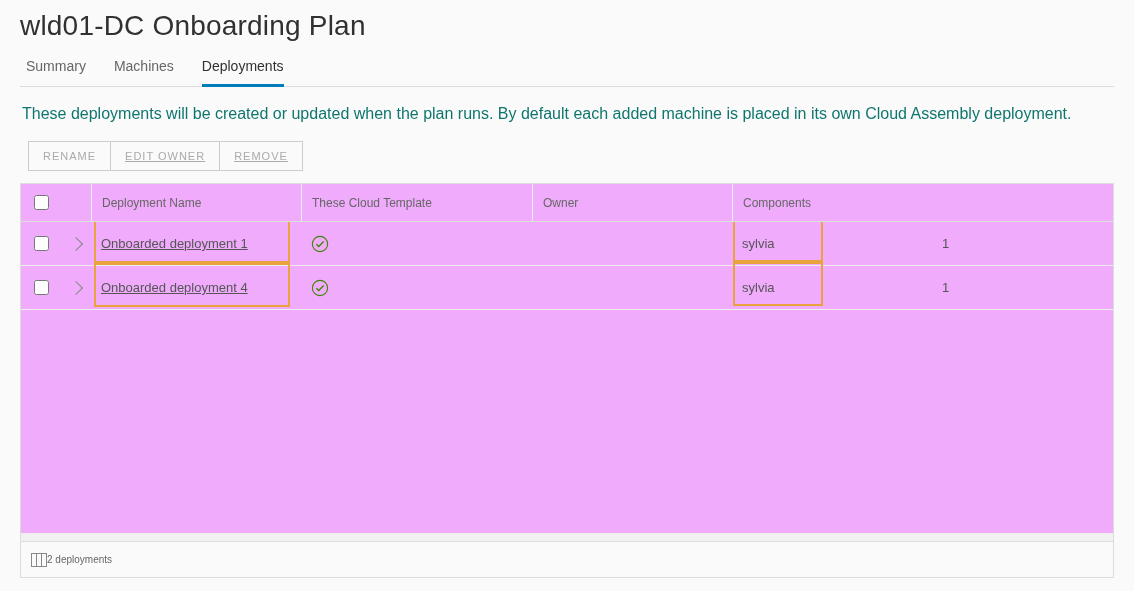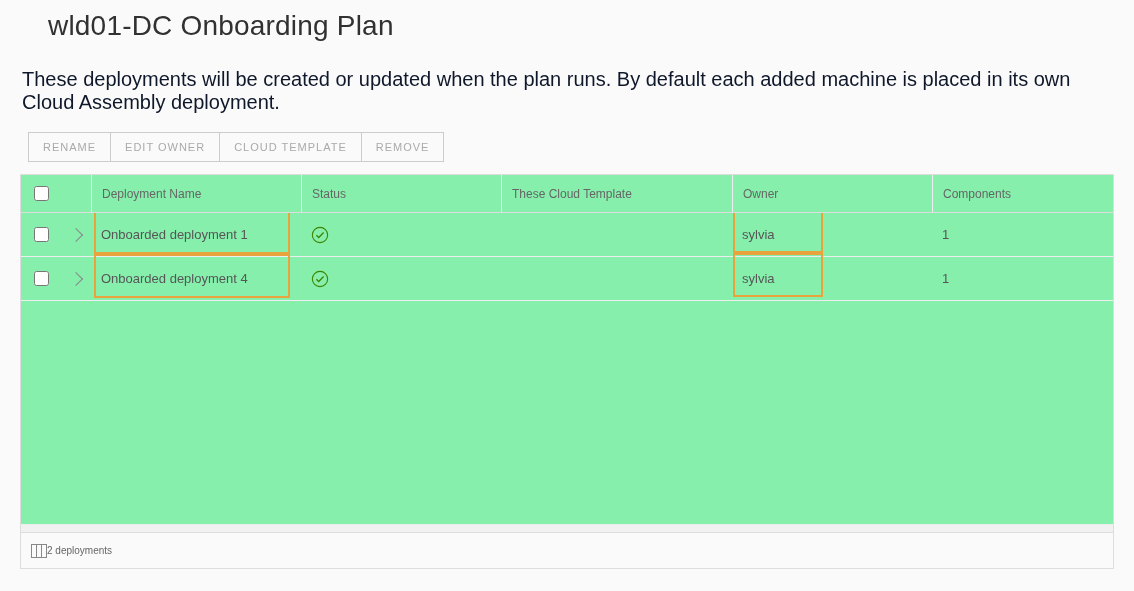--- a/index.html
+++ b/index.html
@@ -18,21 +18,20 @@
     }
     .page {
       padding: 0 20px;
     }
     .page-title {
       font-size: 28px;
       font-weight: 300;
       color: #313131;
       padding: 10px 0 8px 0;
       letter-spacing: 0.2px;
-      margin-left: 28px;
     }
     .tabs {
       display: flex;
       border-bottom: 1px solid #ddd;
       gap: 28px;
       padding-left: 6px;
     }
     .tab {
       padding: 8px 0 10px 0;
       color: #666;
@@ -40,44 +39,45 @@
       font-size: 14px;
       border-bottom: 3px solid transparent;
       margin-bottom: -1px;
     }
     .tab.active {
       color: #313131;
       border-bottom: 3px solid #007cbb;
     }
     .description {
       padding: 18px 0 18px 2px;
-      color: #0f172a;
-      font-size: 20px;
+      color: #0f766e;
+      font-size: 16px;
     }
     .toolbar {
       display: flex;
       margin-bottom: 12px;
       padding-left: 8px;
     }
     .toolbar button {
       background: #fafafa;
       border: 1px solid #ccc;
       color: #aaa;
       font-size: 11px;
       letter-spacing: 1px;
       padding: 8px 14px;
       cursor: not-allowed;
       font-family: inherit;
     }
     .toolbar button:not(:first-child) {
       border-left: none;
+      text-decoration: underline;
     }
     .table-container {
       border: 1px solid #ddd;
-      background: #86efac;
+      background: #f0abfc;
       display: flex;
       flex-direction: column;
       height: 395px;
     }
     .thead {
       display: flex;
       border-bottom: 1px solid #ddd;
       font-size: 12px;
       color: #666;
       height: 38px;
@@ -127,20 +127,21 @@
       border-bottom: 1.5px solid #888;
       transform: rotate(-45deg);
       cursor: pointer;
     }
     .status-icon {
       width: 18px;
       height: 18px;
     }
     .highlight-name {
       position: relative;
+      text-decoration: underline;
     }
     .highlight-name::before {
       content: "";
       position: absolute;
       border: 2px solid #e8a33d;
       top: -18px;
       left: -7px;
       width: 192px;
       height: 40px;
       pointer-events: none;
@@ -185,38 +186,41 @@
       background: #f1f1f1;
       border-top: 1px solid #eee;
     }
   </style>
 </head>
 <body>
 
 <div class="page">
   <h1 class="page-title">wld01-DC Onboarding Plan</h1>
 
+  <div class="tabs">
+    <div class="tab">Summary</div>
+    <div class="tab">Machines</div>
+    <div class="tab active">Deployments</div>
+  </div>
 
   <p class="description">These deployments will be created or updated when the plan runs. By default each added machine is placed in its own Cloud Assembly deployment.</p>
 
   <div class="toolbar">
     <button>RENAME</button>
     <button>EDIT OWNER</button>
-    <button>CLOUD TEMPLATE</button>
     <button>REMOVE</button>
   </div>
 
   <div class="table-container">
     <div class="thead">
       <div class="th col-check">
         <input type="checkbox" style="">
       </div>
       <div class="th col-expand"></div>
       <div class="th col-name">Deployment Name</div>
-      <div class="th col-status">Status</div>
       <div class="th col-template">These Cloud Template</div>
       <div class="th col-owner">Owner</div>
       <div class="th col-components">Components</div>
     </div>
 
     <div class="tbody">
       <div class="trow">
         <div class="td col-check">
           <input type="checkbox" style="">
         </div>

